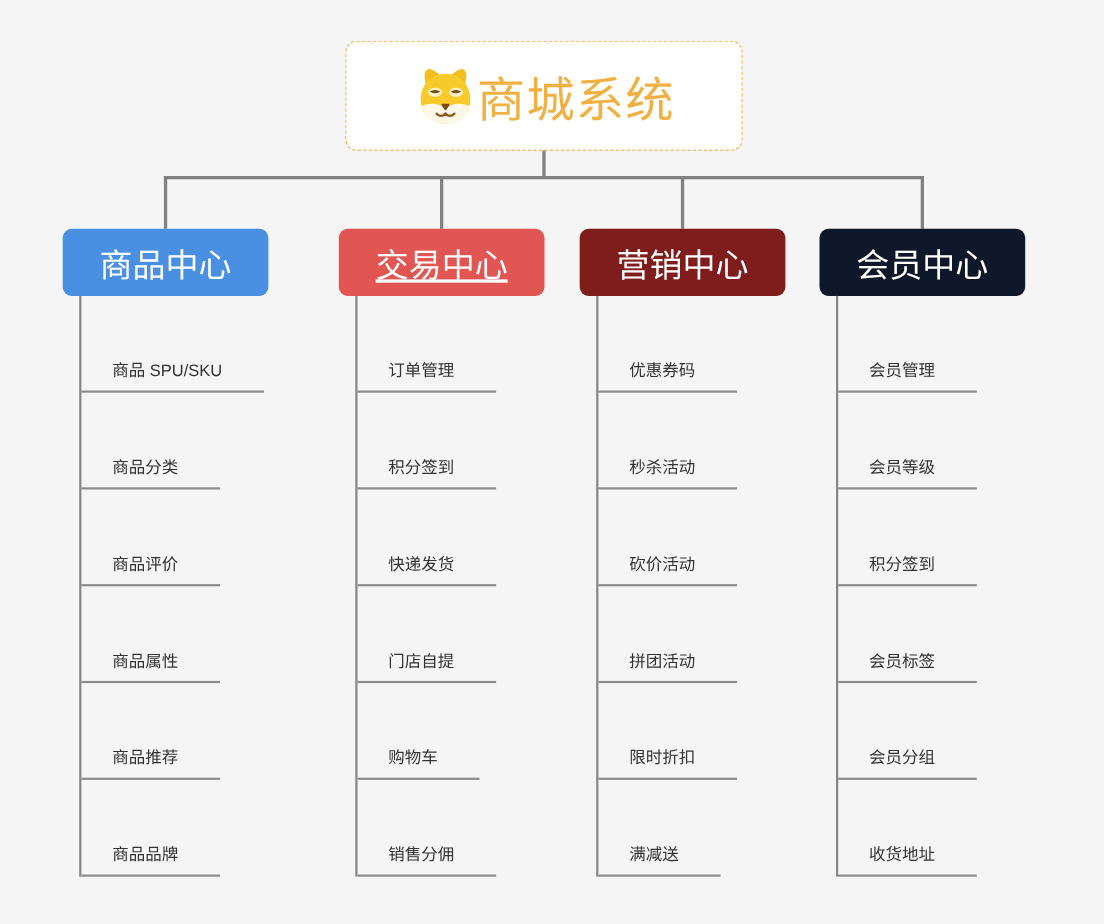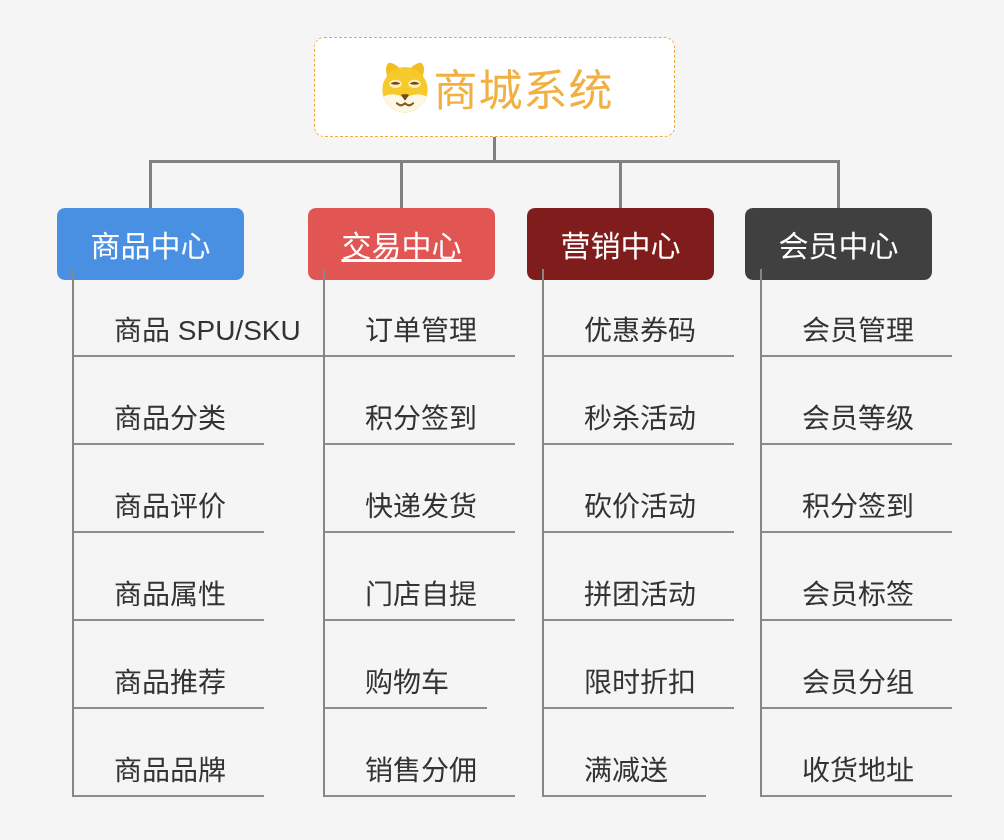--- a/index.html
+++ b/index.html
@@ -22,21 +22,21 @@
     font-size:44px; color:#f1b042; letter-spacing:1px; white-space:nowrap;
   }
   .dog-icon { width:58px; height:58px; flex:0 0 auto; }
 
   
   .v-line { position:absolute; width:3px; background:#818181; }
   .h-line { position:absolute; height:3px; background:#818181; }
 
   
   .branch-header {
-    position:absolute; top:208px; width:187px; height:72px;
+    position:absolute; top:208px; width:187px; height:61px;
     border-radius:8px; color:#ffffff; font-size:30px;
     display:flex; align-items:center; justify-content:center;
     white-space:nowrap;
   }
   .bh0 { left:57px; }
   .bh1 { left:308px;text-decoration:underline; }
   .bh2 { left:527px; }
   .bh3 { left:745px; }
 
   
@@ -45,22 +45,22 @@
     border-left:2px solid #868686;
   }
   .ch0 { left:72px; }
   .ch1 { left:323px; }
   .ch2 { left:542px; }
   .ch3 { left:760px; }
   .child { height:88px; display:flex; align-items:flex-end; }
   .child span {
     display:inline-block; white-space:nowrap;
     border-bottom:2px solid #8c8c8c;
-    padding:0 38px 7px 40px;
-    font-size:28px; color:#333333; line-height:1.25;
+    padding:0 38px 7px 28px;
+    font-size:15px; color:#333333; line-height:1.25;
   }
 </style>
 </head>
 <body>
 
 <div class="canvas">
 
   <div class="v-line" style="left:493px; top:136px; height:26px;"></div>
   <div class="h-line" style="left:149px; top:160px; width:691px;"></div>
   <div class="v-line" style="left:149px; top:160px; height:48px;"></div>
@@ -85,21 +85,21 @@
       <path d="M37 28 q5.5 -3.5 11 0 q-5.5 3 -11 0" fill="#7a4a12"></path>
       <path d="M29 41 h6 l-3 4.5 Z" fill="#7a4a12" stroke="#7a4a12" stroke-width="2" stroke-linejoin="round"></path>
       <path d="M23 50 q4.5 4.5 9 0 q4.5 4.5 9 0" fill="none" stroke="#8a5a1e" stroke-width="2.2" stroke-linecap="round"></path>
     </svg>
     <span class="root-title">商城系统</span>
   </div>
 
   <div class="branch-header bh0" style="background-color: rgb(74, 144, 226);">商品中心</div>
   <div class="branch-header bh1" style="background-color: rgb(225, 85, 83);">交易中心</div>
   <div class="branch-header bh2" style="background-color: #7f1d1d;">营销中心</div>
-  <div class="branch-header bh3" style="background-color: #404040;">会员中心</div>
+  <div class="branch-header bh3" style="background-color: #0f172a;">会员中心</div>
 
   <div class="children ch0">
     <div class="child">
         <span>商品 SPU/SKU</span>
       </div>
     <div class="child">
         <span>商品分类</span>
       </div>
     <div class="child">
         <span>商品评价</span>

